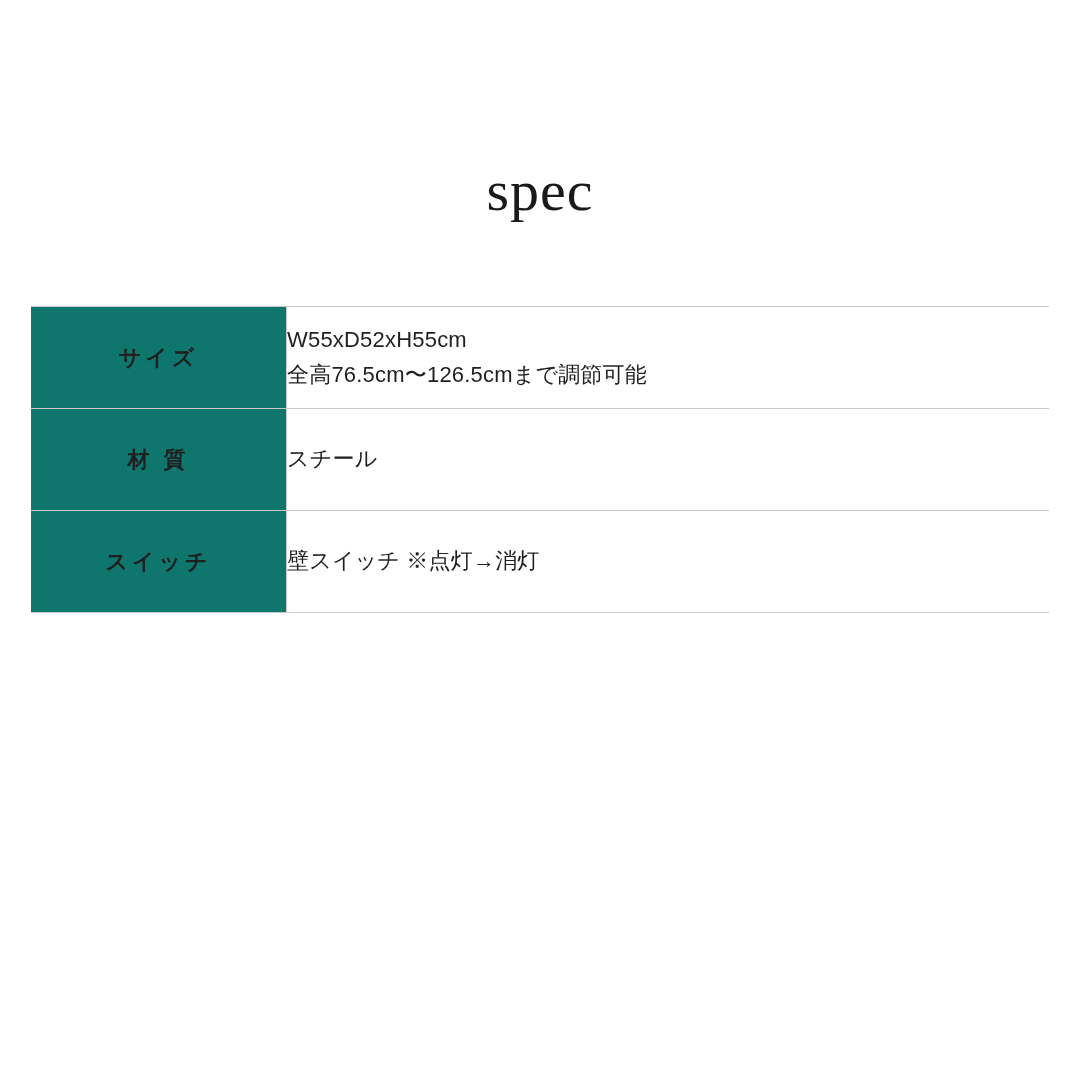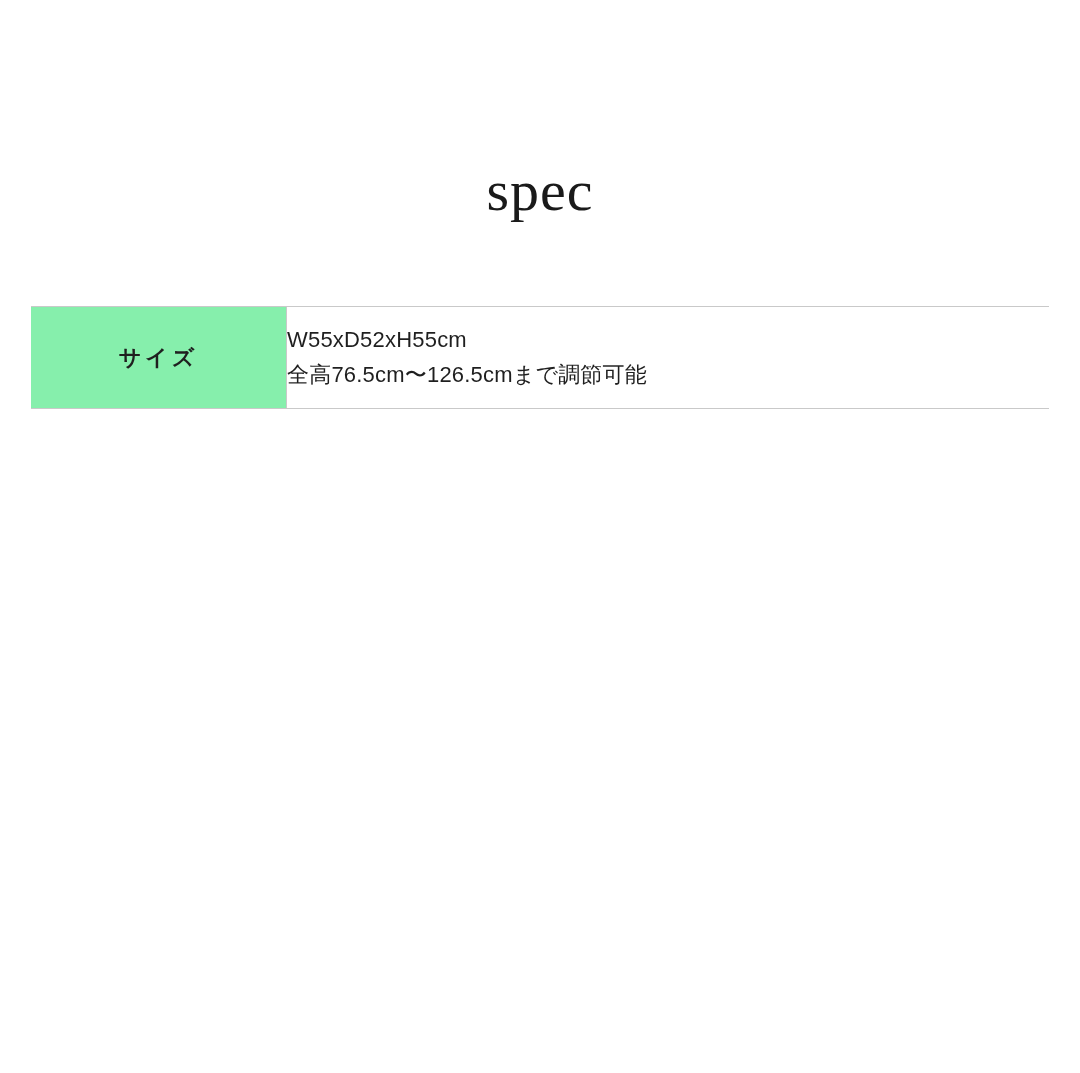--- a/index.html
+++ b/index.html
@@ -59,21 +59,21 @@
     padding: 0;
   }
 
   table.spec-table tr:last-child th,
   table.spec-table tr:last-child td {
     border-bottom: none;
   }
 
   table.spec-table th.label-cell {
     width: 255px;
-    background: #86efac;
+    background: #0f766e;
     border-right: 1px solid #c9c9c9;
     text-align: center;
     font-size: 22px;
     font-weight: bold;
     letter-spacing: 4px;
     color: #1f1f1f;
   }
 
   table.spec-table td.value-cell {
     background: #ffffff;
@@ -101,21 +101,33 @@
       <tbody>
 
         <tr>
           <th class="label-cell">サイズ</th>
           <td class="value-cell">
             <span class="value-line">W55xD52xH55cm</span>
             <span class="value-line">全高76.5cm〜126.5cmまで調節可能</span>
           </td>
         </tr>
 
+        <tr>
+          <th class="label-cell">材 質</th>
+          <td class="value-cell">
+            <span class="value-line">スチール</span>
+          </td>
+        </tr>
 
 
+        <tr>
+          <th class="label-cell">スイッチ</th>
+          <td class="value-cell">
+            <span class="value-line">壁スイッチ ※点灯→消灯</span>
+          </td>
+        </tr>
 
 
       </tbody>
     </table>
   </div>
 
 </div>
 
 </body></html>

